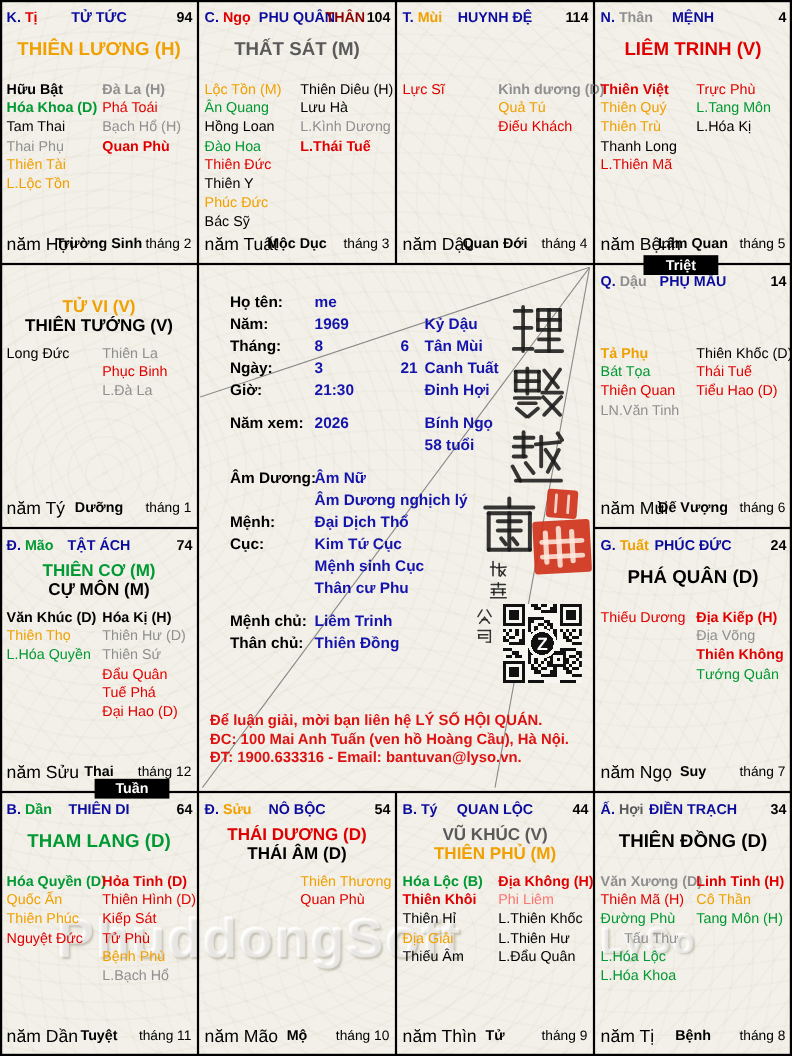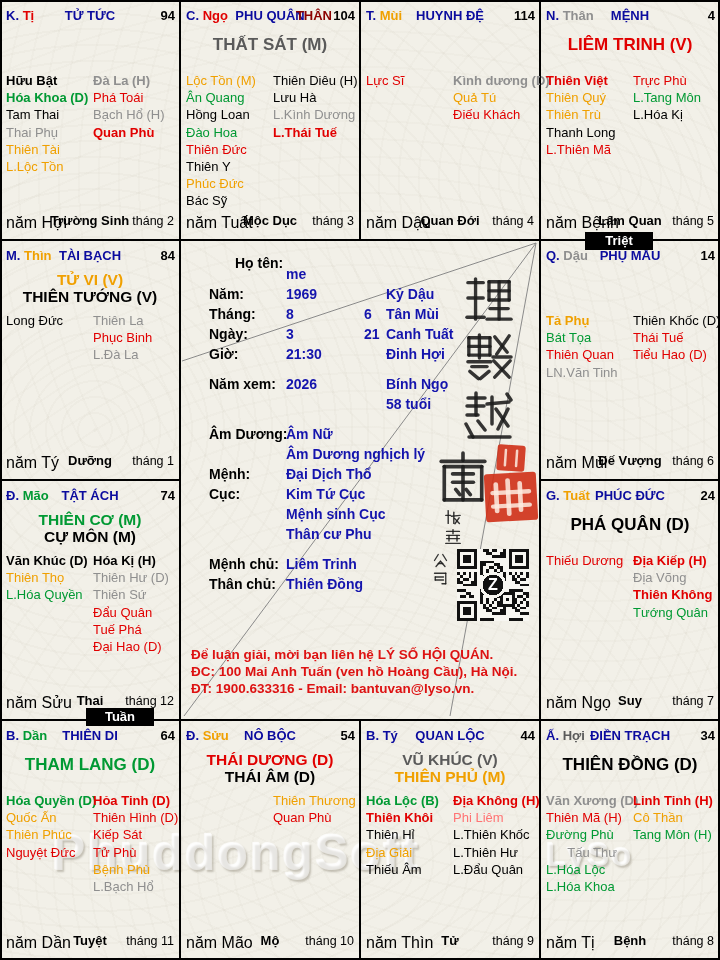--- a/index.html
+++ b/index.html
@@ -71,20 +71,23 @@
   <div id="wm-left" class="wm">PhuddongSoft</div>
   <div id="wm-right" class="wm">LySo</div>
 
   <div id="cells">
       <div class="cell" style="left: 0px; top: 0px;">
         <div class="cell-header">
           <span class="stem-branch"><span class="stem">K. </span><span style="color: rgb(225, 0, 0);">Tị</span></span>
           <span class="palace-name">TỬ TỨC</span>
           <span class="palace-num">94</span>
         </div>
+        <div class="mains">
+          <div class="main-star" style="color: rgb(240, 160, 0);">THIÊN LƯƠNG (H)</div>
+        </div>
         <div class="starcol left">
           <div class="star-b" style="color: rgb(0, 0, 0);">Hữu Bật</div>
           <div class="star-b" style="color: rgb(0, 153, 51);">Hóa Khoa (D)</div>
           <div style="color: rgb(0, 0, 0);">Tam Thai</div>
           <div style="color: rgb(143, 143, 143);">Thai Phụ</div>
           <div style="color: rgb(240, 160, 0);">Thiên Tài</div>
           <div style="color: rgb(240, 160, 0);">L.Lộc Tồn</div>
         </div>
         <div class="starcol right">
           <div class="star-b" style="color: rgb(143, 143, 143);">Đà La (H)</div>
@@ -163,25 +166,20 @@
         <div class="starcol right">
           <div style="color: rgb(225, 0, 0);">Trực Phù</div>
           <div style="color: rgb(0, 153, 51);">L.Tang Môn</div>
           <div style="color: rgb(0, 0, 0);">L.Hóa Kị</div>
         </div>
         <span class="f-nam">năm Bệnh</span>
         <span class="f-vong">Lâm Quan</span>
         <span class="f-thang">tháng 5</span>
       </div>
       <div class="cell" style="left: 0px; top: 240px;">
-        <div class="cell-header">
-          <span class="stem-branch"><span class="stem">M. </span><span style="color: rgb(240, 160, 0);">Thìn</span></span>
-          <span class="palace-name">TÀI BẠCH</span>
-          <span class="palace-num">84</span>
-        </div>
         <div class="mains two">
           <div class="main-star" style="color: rgb(240, 160, 0);">TỬ VI (V)</div>
           <div class="main-star" style="color: rgb(0, 0, 0);">THIÊN TƯỚNG (V)</div>
         </div>
         <div class="starcol left">
           <div style="color: rgb(0, 0, 0);">Long Đức</div>
         </div>
         <div class="starcol right">
           <div style="color: rgb(143, 143, 143);">Thiên La</div>
           <div style="color: rgb(225, 0, 0);">Phục Binh</div>
@@ -357,21 +355,21 @@
           <div style="color: rgb(0, 153, 51);">Tang Môn (H)</div>
         </div>
         <span class="f-nam">năm Tị</span>
         <span class="f-vong">Bệnh</span>
         <span class="f-thang">tháng 8</span>
       </div>
     </div>
 
   <div id="center">
     <div id="fields">
-        <div class="info-label" style="left: 28px; top: 14px; margin-left: 26px;">Họ tên:</div>
+        <div class="info-label" style="left: 28px; top: 25px;">Họ tên:</div>
         <div class="info-value" style="left: 105px; top: 25px;">me</div>
         <div class="info-label" style="left: 28px; top: 45px;">Năm:</div>
         <div class="info-value" style="left: 105px; top: 45px;">1969</div>
         <div class="info-value" style="left: 205px; top: 45px;">Kỷ Dậu</div>
         <div class="info-label" style="left: 28px; top: 65px;">Tháng:</div>
         <div class="info-value" style="left: 105px; top: 65px;">8</div>
         <div class="info-value" style="left: 183px; top: 65px;">6</div>
         <div class="info-value" style="left: 205px; top: 65px;">Tân Mùi</div>
         <div class="info-label" style="left: 28px; top: 85px;">Ngày:</div>
         <div class="info-value" style="left: 105px; top: 85px;">3</div>

